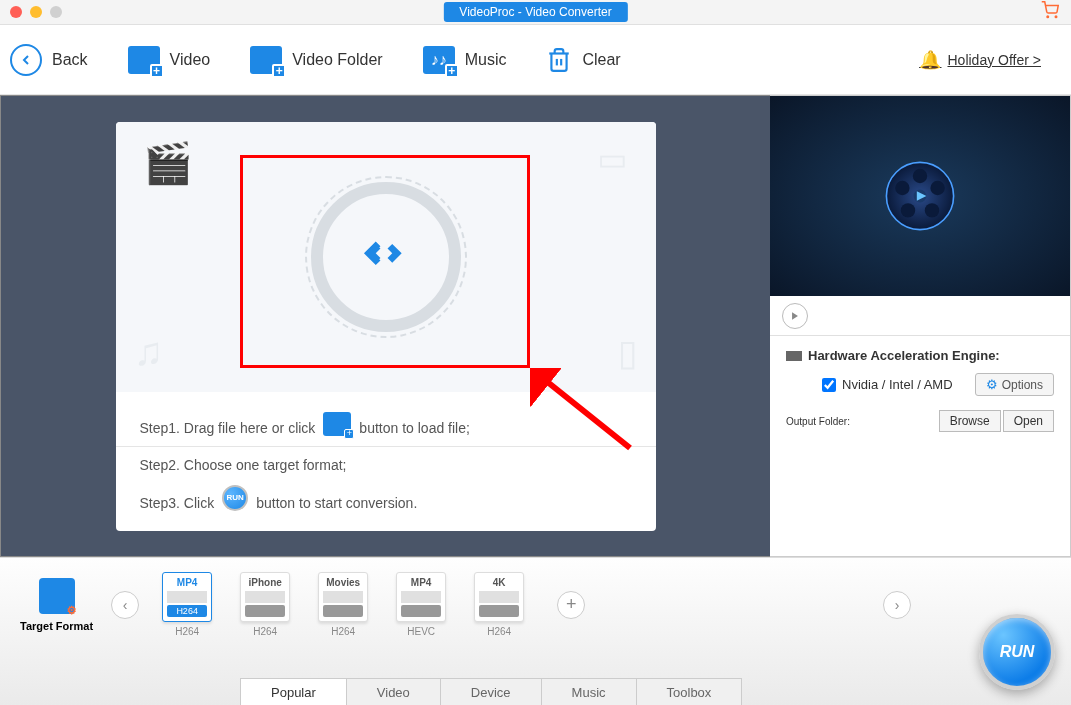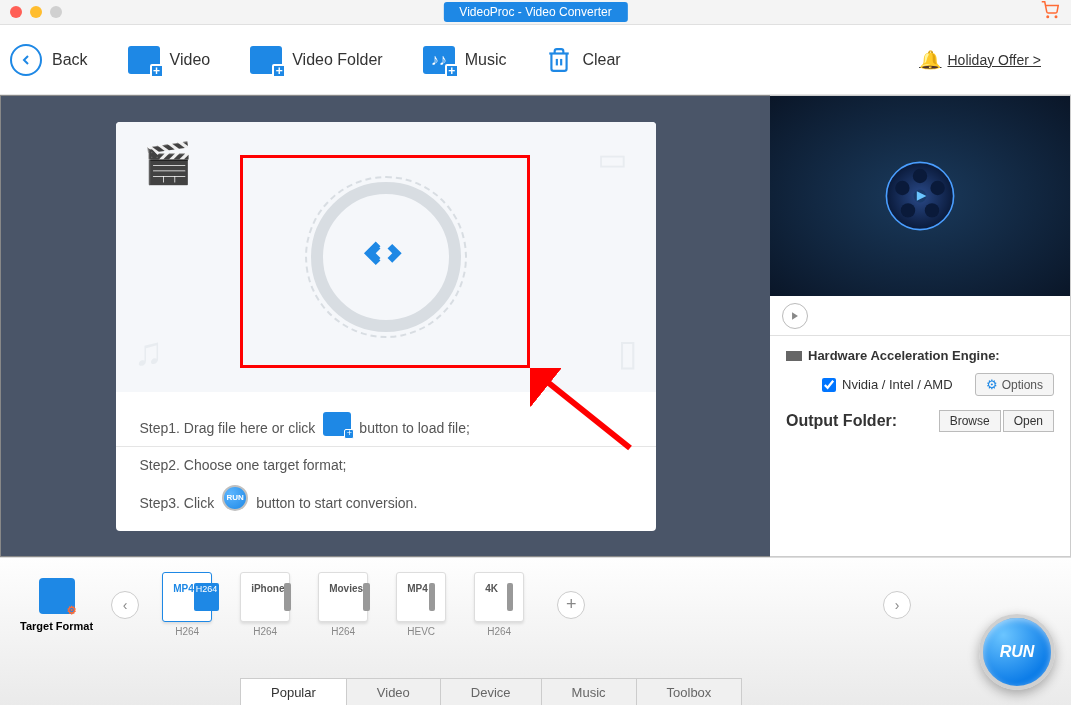--- a/index.html
+++ b/index.html
@@ -52,33 +52,33 @@
 .settings { flex: 1; padding: 12px 16px; font-size: 13px; color: #333; }
 .hw-title { font-weight: bold; font-size: 13px; margin-bottom: 10px; display: flex; align-items: center; gap: 6px; }
 .chip { width: 16px; height: 10px; background: #666; display: inline-block; }
 .opt-row { display: flex; align-items: center; justify-content: space-between; margin: 10px 0; flex-wrap: wrap; gap: 8px; }
 .chk { display: flex; align-items: center; gap: 6px; font-size: 13px; }
 .chk input { width: 14px; height: 14px; }
 .opt-btn { border: 1px solid #bbb; padding: 3px 10px; border-radius: 3px; font-size: 12px; color: #555; display: flex; align-items: center; gap: 4px; cursor: pointer; background: #f5f5f5; }
 .gear { color: #1e88e5; font-size: 13px; }
 .q-mark { width: 16px; height: 16px; border: 1px solid #aaa; border-radius: 50%; text-align: center; font-size: 11px; color: #888; line-height: 14px; }
 .output-row { display: flex; justify-content: space-between; align-items: center; margin-top: 14px; }
-.output-label { font-weight: bold; font-size: 16px; }
+.output-label { font-weight: normal; font-size: 10px; }
 .output-btns { display: flex; gap: 2px; }
 .sm-btn { border: 1px solid #bbb; padding: 3px 10px; font-size: 12px; background: #f5f5f5; cursor: pointer; }
 .output-path { font-size: 11px; color: #888; margin-top: 4px; }
 
 .bottom { height: 149px; background: linear-gradient(#fefefe, #eaeaea); position: relative; border-top: 1px solid #ddd; }
 .format-strip { display: flex; align-items: center; padding: 14px 20px 0 20px; gap: 18px; }
 .target-fmt { text-align: center; font-size: 11px; font-weight: bold; }
 .tf-icon { width: 36px; height: 36px; background: #1e88e5; margin: 0 auto 6px; border-radius: 4px; position: relative; }
 .tf-gear { position: absolute; right: -4px; bottom: -4px; width: 14px; height: 14px; color: #ff6b35; }
 .nav-circle { width: 28px; height: 28px; border: 1px solid #ccc; border-radius: 50%; background: #fff; display: flex; align-items: center; justify-content: center; color: #888; cursor: pointer; font-size: 14px; }
 .fmt-item { width: 60px; text-align: center; cursor: pointer; }
-.fmt-box { width: 50px; height: 50px; margin: 0 auto 4px; border: 1px solid #ddd; background: #fff; border-radius: 3px; display: flex; flex-direction: row; justify-content: space-between; padding: 10px; box-shadow: 0 2px 3px rgba(0,0,0,0.1); }
+.fmt-box { width: 50px; height: 50px; margin: 0 auto 4px; border: 1px solid #ddd; background: #fff; border-radius: 3px; display: flex; flex-direction: column; justify-content: space-between; padding: 4px; box-shadow: 0 2px 3px rgba(0,0,0,0.1); }
 .fmt-item.selected .fmt-box { border: 1px solid #1e88e5; }
 .fmt-top { font-size: 10px; font-weight: bold; color: #555; }
 .fmt-item.selected .fmt-top { color: #1e88e5; }
 .fmt-mid { height: 12px; background: #e0e0e0; }
 .fmt-bot { font-size: 9px; background: #999; color: #fff; padding: 1px 2px; border-radius: 2px; text-align: center; }
 .fmt-item.selected .fmt-bot { background: #1e88e5; }
 .fmt-sub { font-size: 10px; color: #888; }
 .add-circle { width: 28px; height: 28px; border: 1px solid #ccc; border-radius: 50%; background: #fff; display: flex; align-items: center; justify-content: center; color: #888; cursor: pointer; font-size: 18px; margin-left: 10px; }
 .nav-right { margin-left: auto; }
 

